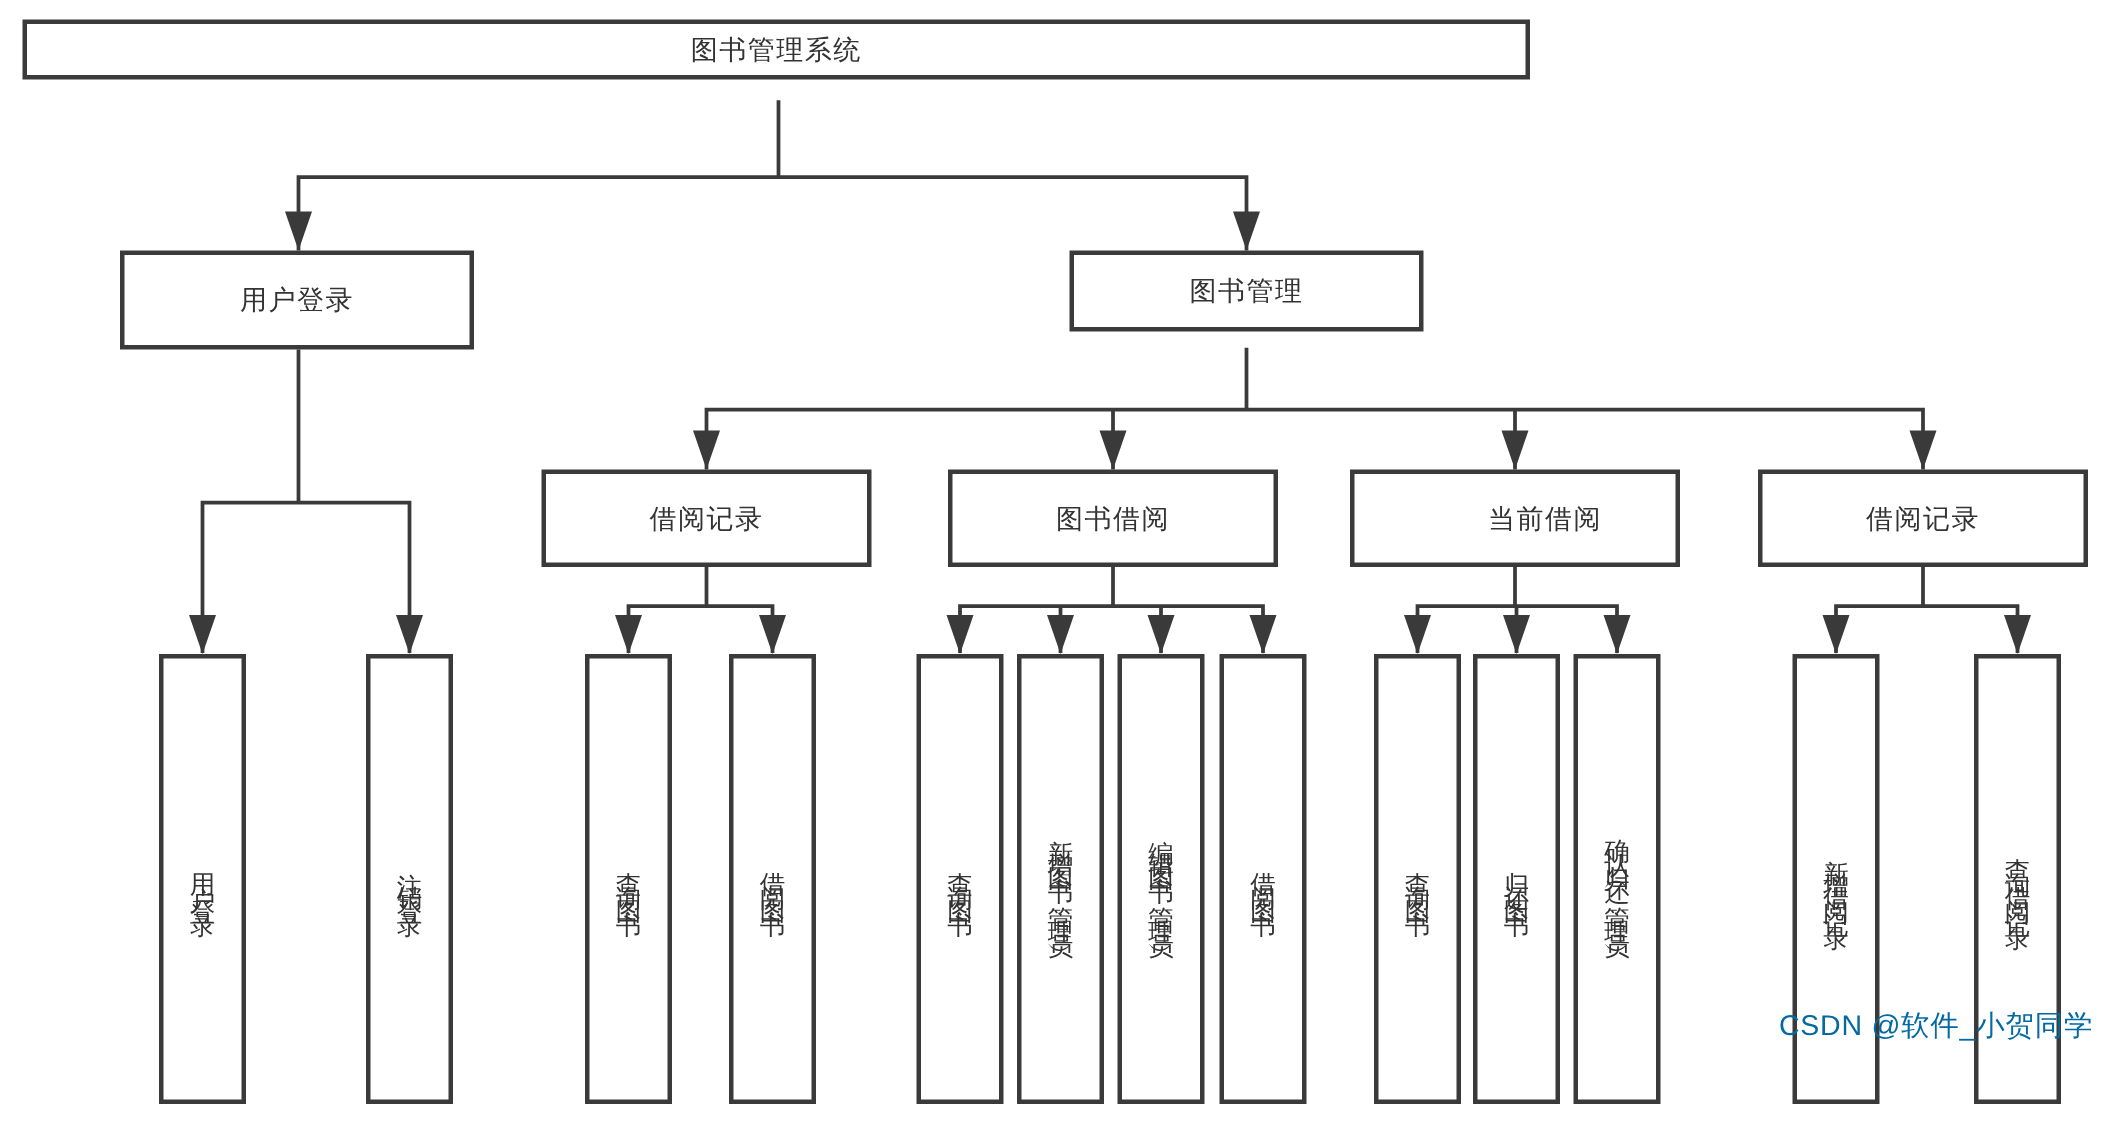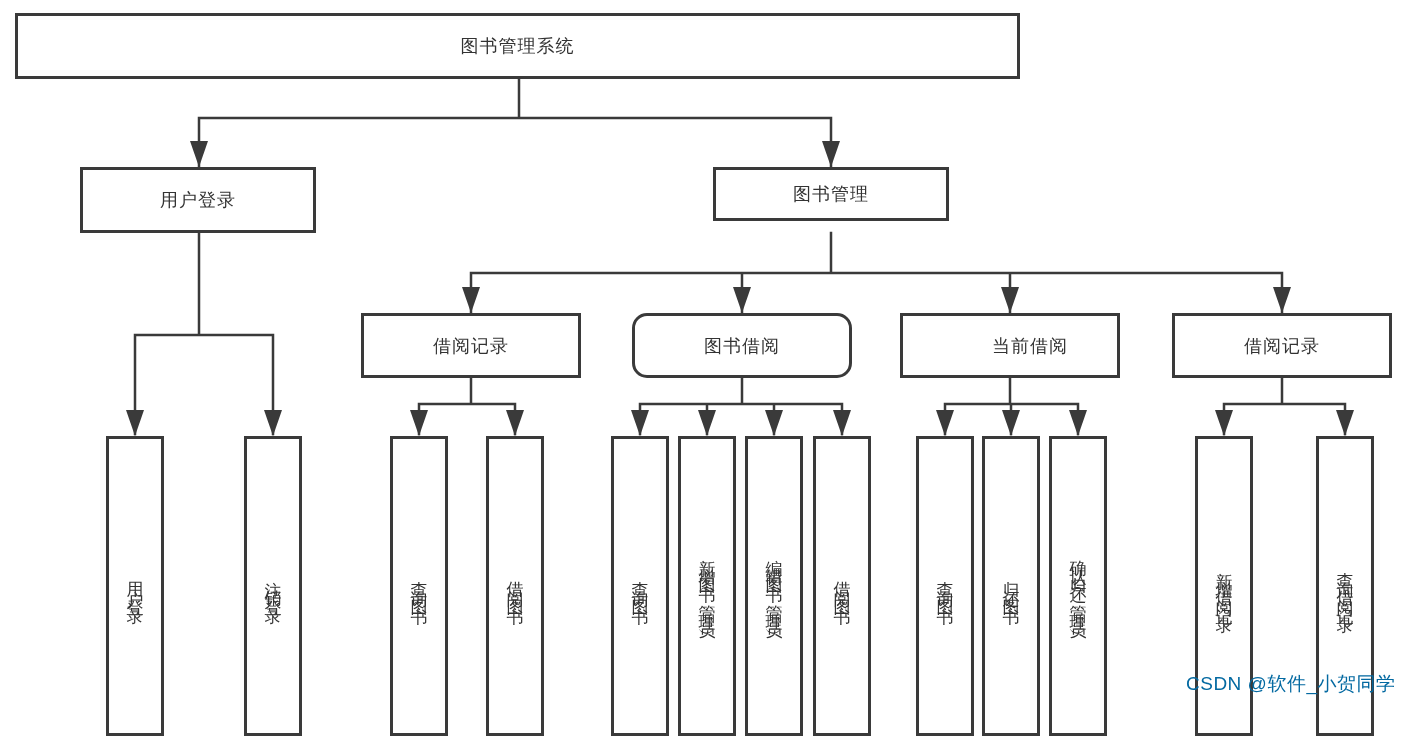--- a/index.html
+++ b/index.html
@@ -16,25 +16,25 @@
     position: absolute;
     box-sizing: border-box;
     background: #ffffff;
     border: 3px solid #3a3a3a;
     display: flex;
     align-items: center;
     justify-content: center;
     color: #333333;
   }
   .hlabel { font-size: 18px; letter-spacing: 1px; white-space: nowrap; }
-  .root  { left: 15px;  top: 13px;  width: 1005px; height: 66px; }
+  .root  { left: 15px;  top: 13px;  width: 1005px; height: 40px; }
   .l2a   { left: 80px;  top: 167px; width: 236px;  height: 66px; }
   .l2b   { left: 713px; top: 167px; width: 236px;  height: 54px; }
   .l3    { top: 313px; height: 65px; width: 220px; }
-  .l3a { left: 361px; }  .l3b { left: 632px; border-radius: 15px; }  .l3c { left: 900px; padding-left: 40px; }  .l3d { left: 1172px; }
+  .l3a { left: 361px; }  .l3b { left: 632px; }  .l3c { left: 900px; padding-left: 40px; }  .l3d { left: 1172px; }
   .leaf  { top: 436px; height: 300px; width: 58px; }
   .vlabel {
     writing-mode: vertical-rl;
     font-size: 17px;
     letter-spacing: 9px;
     line-height: 1;
     color: #333333;
   }
   .lf1  { left: 106px; }  .lf2  { left: 244px; }  .lf3  { left: 390px; }
   .lf4  { left: 486px; }  .lf5  { left: 611px; }  .lf6  { left: 678px; }

